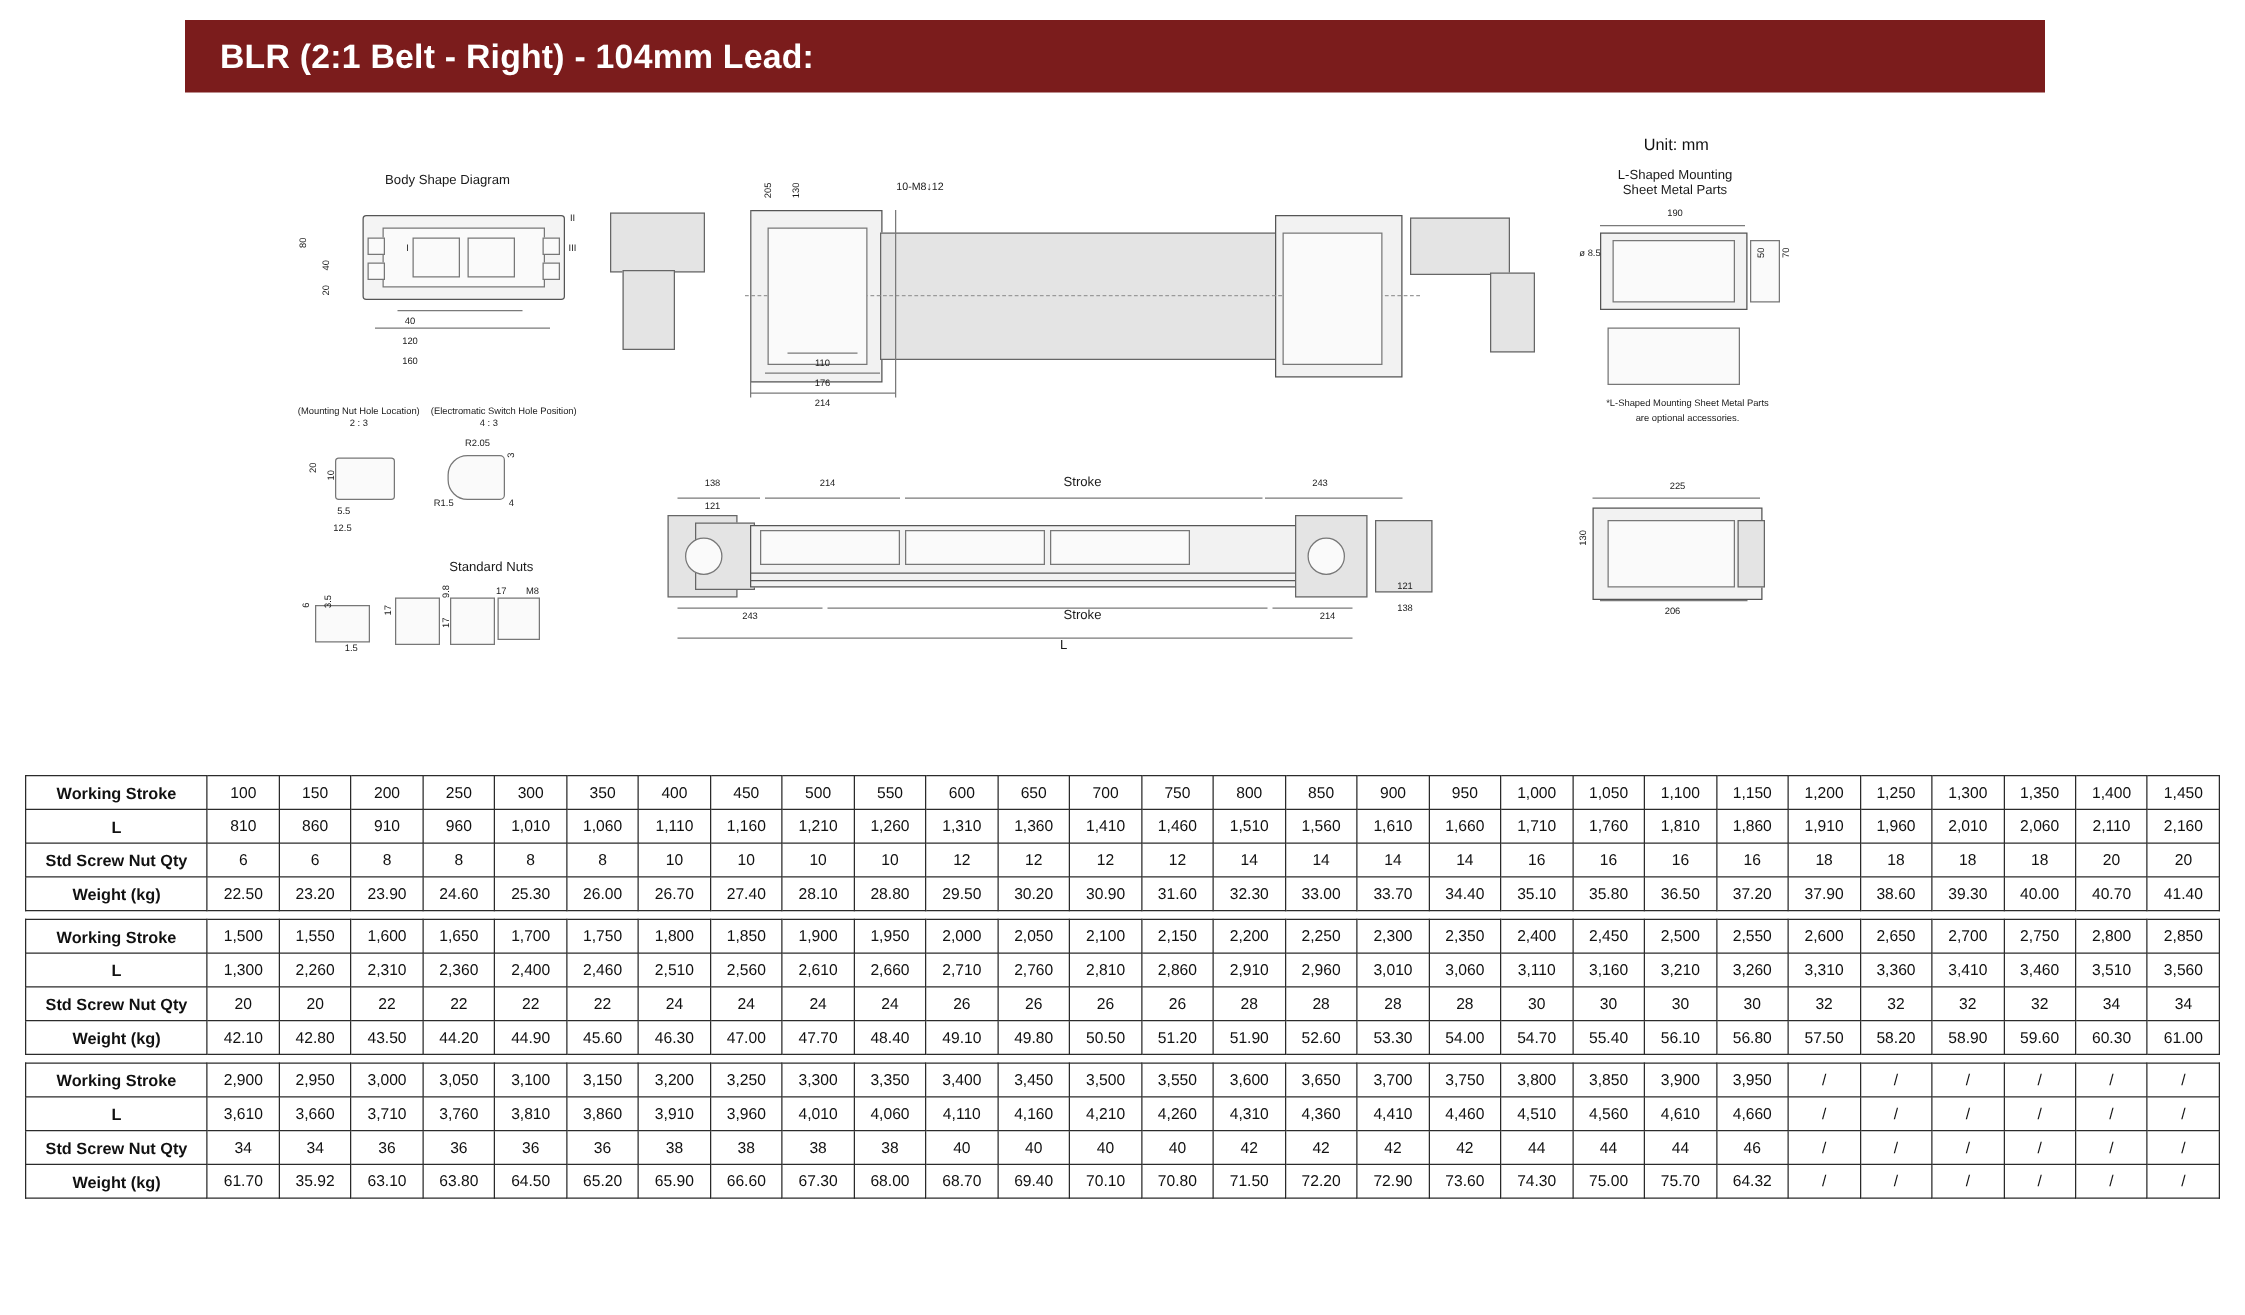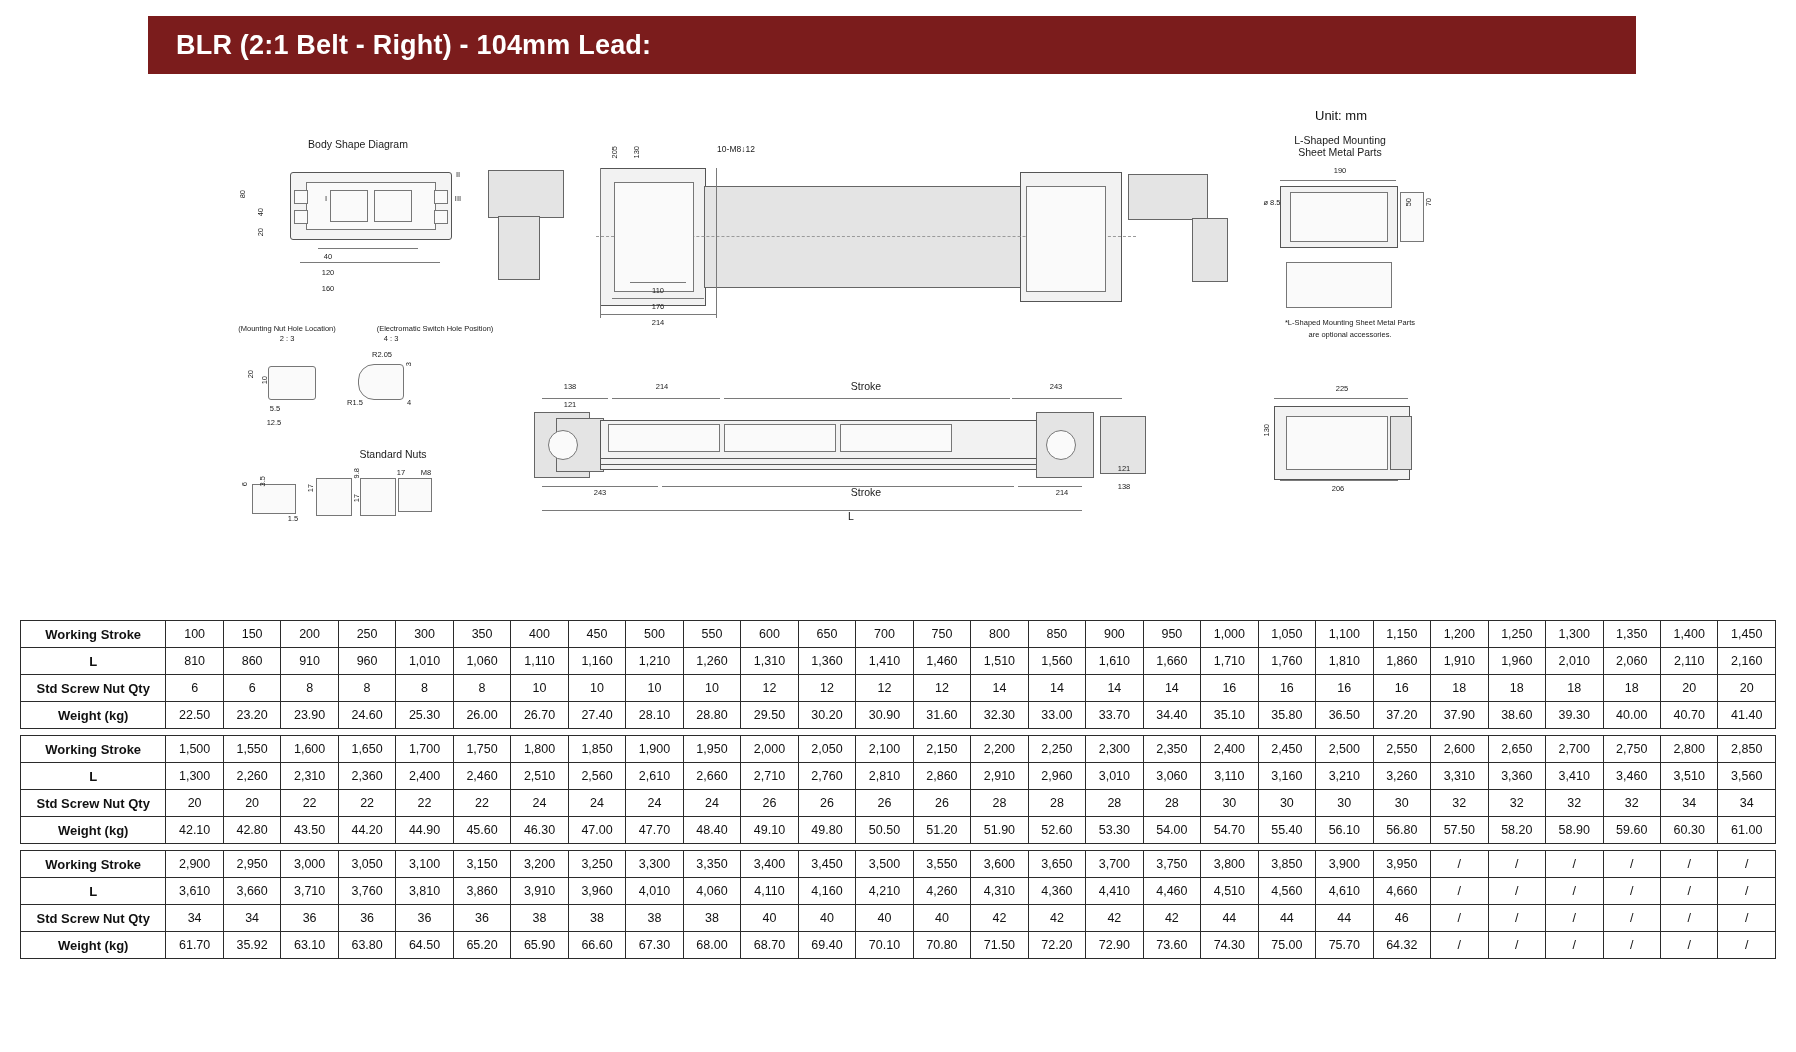--- a/index.html
+++ b/index.html
@@ -92,21 +92,21 @@
     <div class="dlabel xs vert" style="left:238px;top:104px;">80</div>
     <div class="dlabel xs vert" style="left:256px;top:122px;">40</div>
     <div class="dlabel xs vert" style="left:256px;top:142px;">20</div>
     <div class="dlabel xs" style="left:310px;top:166px;width:36px;">40</div>
     <div class="dlabel xs" style="left:302px;top:182px;width:52px;">120</div>
     <div class="dlabel xs" style="left:294px;top:198px;width:68px;">160</div>
     <div class="dim" style="left:300px;top:176px;width:140px;"></div>
     <div class="dim" style="left:318px;top:162px;width:100px;"></div>
 
     <div class="dlabel xs" style="left:232px;top:238px;width:110px;">(Mounting Nut Hole Location)</div>
-    <div class="dlabel xs" style="left:338px;top:238px;width:130px;margin-left:32px;">(Electromatic Switch Hole Position)</div>
+    <div class="dlabel xs" style="left:338px;top:238px;width:130px;">(Electromatic Switch Hole Position)</div>
     <div class="dlabel xs" style="left:274px;top:248px;width:26px;">2 : 3</div>
     <div class="dlabel xs" style="left:378px;top:248px;width:26px;">4 : 3</div>
 
     <div class="box3" style="left:268px;top:280px;width:46px;height:32px;border-radius:3px;"></div>
     <div class="box3" style="left:358px;top:278px;width:44px;height:34px;border-radius:16px 4px 4px 16px;"></div>
     <div class="dlabel xs" style="left:362px;top:264px;width:40px;">R2.05</div>
     <div class="dlabel xs" style="left:338px;top:312px;width:34px;">R1.5</div>
     <div class="dlabel xs vert" style="left:404px;top:276px;">3</div>
     <div class="dlabel xs" style="left:400px;top:312px;width:18px;">4</div>
     <div class="dlabel xs vert" style="left:246px;top:284px;">20</div>
@@ -114,21 +114,21 @@
     <div class="dlabel xs" style="left:262px;top:318px;width:26px;">5.5</div>
     <div class="dlabel xs" style="left:258px;top:332px;width:32px;">12.5</div>
 
     <div class="dlabel" style="left:338px;top:362px;width:110px;">Standard Nuts</div>
     <div class="box3" style="left:252px;top:398px;width:42px;height:28px;"></div>
     <div class="box3" style="left:316px;top:392px;width:34px;height:36px;"></div>
     <div class="box3" style="left:360px;top:392px;width:34px;height:36px;"></div>
     <div class="box3" style="left:398px;top:392px;width:32px;height:32px;"></div>
     <div class="dlabel xs vert" style="left:240px;top:396px;">6</div>
     <div class="dlabel xs vert" style="left:258px;top:390px;">3.5</div>
-    <div class="dlabel xs" style="left:268px;top:428px;width:26px;margin-left:12px;">1.5</div>
+    <div class="dlabel xs" style="left:268px;top:428px;width:26px;">1.5</div>
     <div class="dlabel xs vert" style="left:306px;top:398px;">17</div>
     <div class="dlabel xs vert" style="left:352px;top:382px;">9.8</div>
     <div class="dlabel xs vert" style="left:352px;top:408px;">17</div>
     <div class="dlabel xs" style="left:392px;top:382px;width:18px;">17</div>
     <div class="dlabel xs" style="left:414px;top:382px;width:24px;">M8</div>
 
     <div class="box2" style="left:488px;top:84px;width:74px;height:46px;"></div>
     <div class="box2" style="left:498px;top:130px;width:40px;height:62px;"></div>
     <div class="box" style="left:600px;top:82px;width:104px;height:136px;"></div>
     <div class="box2" style="left:704px;top:100px;width:316px;height:100px;"></div>

